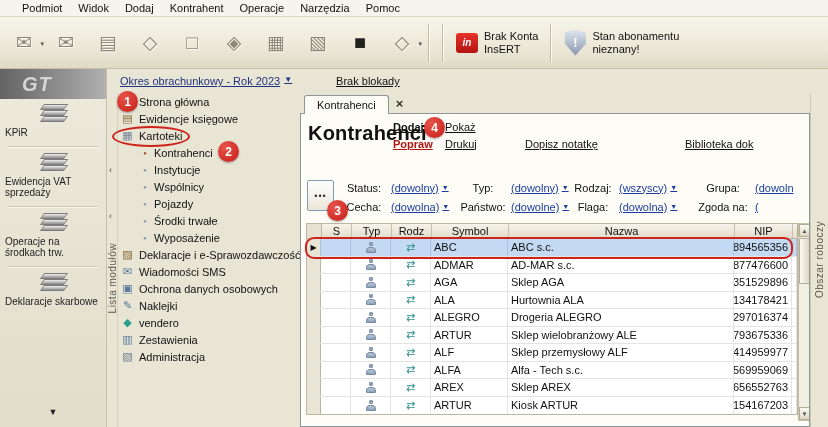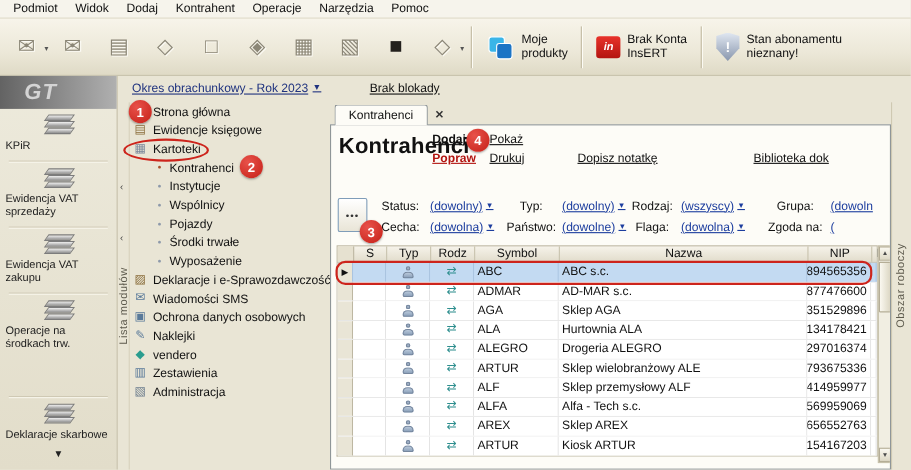--- a/index.html
+++ b/index.html
@@ -1,21 +1,21 @@
 <!DOCTYPE html>
 <html><head>
 <meta charset="utf-8">
 <style>
 *{margin:0;padding:0;box-sizing:border-box}
 html,body{width:828px;height:427px}
 body{position:relative;overflow:hidden;background:#e9e5d5;font-family:"Liberation Sans","DejaVu Sans",sans-serif;font-size:11px;color:#111}
 a{text-decoration:underline;color:inherit;cursor:pointer}
 
 
-.menubar{position:absolute;left:0;top:0;width:828px;height:17px;background:#f6f4ec;border-bottom:1px solid #dcd6c2;display:flex;align-items:center;padding-left:4px}
+.menubar{position:absolute;left:0;top:0;width:828px;height:17px;background:#f6f4ec;border-bottom:1px solid #dcd6c2;display:flex;align-items:center;padding-left:14px}
 .menu-item{padding:1px 8px;cursor:pointer}
 
 
 .toolbar{position:absolute;left:0;top:17px;width:828px;height:52px;background:linear-gradient(180deg,#f7f4ea 0%,#ece8d8 60%,#dfdac6 100%);border-bottom:1px solid #c6c0aa;display:flex;align-items:center;padding:0 4px}
 .tb-icons{display:flex;align-items:center;gap:10px;padding:0 4px}
 .tb-icon{width:32px;height:32px;display:flex;align-items:center;justify-content:center;cursor:pointer;position:relative}
 .tb-glyph{font-size:19px;color:#8b8676;text-shadow:1px 1px 0 #fbfaf4}
 .tb-icon.dark .tb-glyph{color:#23211d;text-shadow:none;font-size:20px}
 .tb-caret{font-style:normal;font-size:7px;color:#555;position:absolute;right:-4px;bottom:11px}
 .tb-sep{width:2px;height:38px;border-left:1px solid #c2bba2;border-right:1px solid #fdfcf6;margin:0 6px}
@@ -197,27 +197,20 @@
     <span class="tb-glyph">■</span>
     <i class="tb-caret"></i>
   </div>
 
   <div class="tb-icon">
     <span class="tb-glyph">◇</span>
     <i class="tb-caret">▾</i>
   </div>
 </div>
   <div class="tb-sep"></div>
-  <div class="tb-btn">
-    <span class="prod-icon"></span>
-    <span class="tb-btn-text">
-        <span>Moje</span>
-        <span>produkty</span>
-      </span>
-  </div>
   <div class="tb-sep"></div>
   <div class="tb-btn">
     <span class="insert-icon"></span>
     <span class="tb-btn-text">
         <span>Brak Konta</span>
         <span>InsERT</span>
       </span>
   </div>
   <div class="tb-sep"></div>
   <div class="tb-btn">
@@ -245,29 +238,20 @@
   <div class="module">
     <div class="groove"></div>
     <div class="mod-icon">
           <i></i>
           <i></i>
           <i></i>
         </div>
     <div class="mod-label">Ewidencja VAT sprzedaży</div>
   </div>
 
-  <div class="module">
-    <div class="groove"></div>
-    <div class="mod-icon">
-          <i></i>
-          <i></i>
-          <i></i>
-        </div>
-    <div class="mod-label">Ewidencja VAT zakupu</div>
-  </div>
 
   <div class="module">
     <div class="groove"></div>
     <div class="mod-icon">
           <i></i>
           <i></i>
           <i></i>
         </div>
     <div class="mod-label">Operacje na środkach trw.</div>
   </div>

